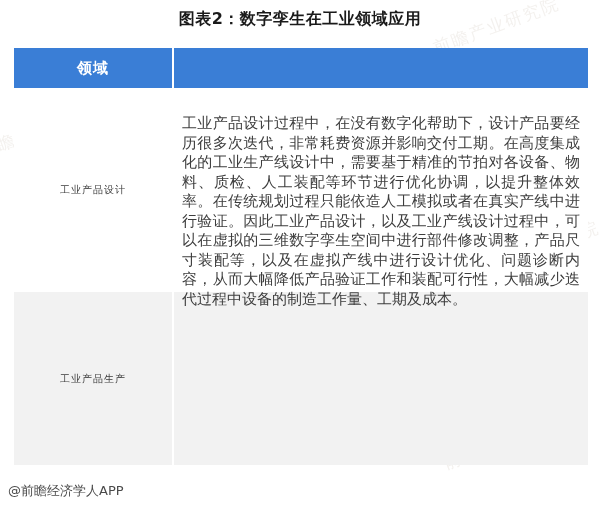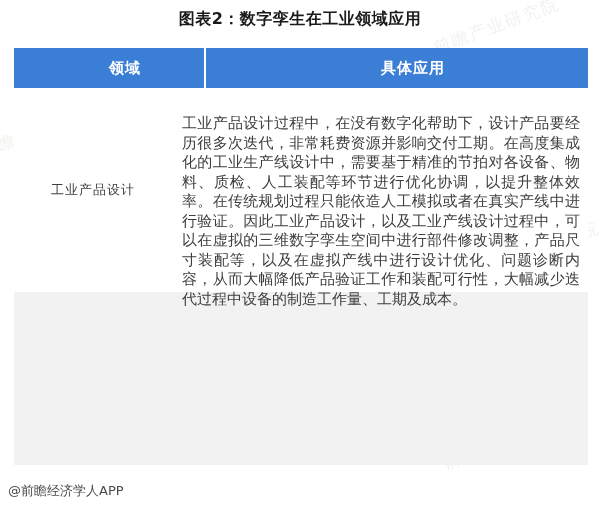--- a/index.html
+++ b/index.html
@@ -18,28 +18,27 @@
   }
   .table {
     position:absolute; top:48px; left:14px; width:574px;
   }
   .trow { display:flex; width:100%; }
   .thead { background:#3A7ED6; height:40px; }
   .hcell {
     display:flex; align-items:center; justify-content:center;
     color:#ffffff; font-weight:bold; font-size:15px;
     letter-spacing:1px;
-    margin-left:32px;
   }
   .hfield { flex:0 0 158px; border-right:2px solid #ffffff; }
   .happ { flex:1; }
   .cfield {
     flex:0 0 158px; border-right:2px solid #ffffff;
     display:flex; align-items:center; justify-content:center;
-    font-size:13px; color:#3d3d3d; letter-spacing:1px;
+    font-size:10px; color:#3d3d3d; letter-spacing:1px;
   }
   .capp {
     flex:1;
     padding:26px 8px 0 8px;
     font-size:15px; line-height:19.5px;
     color:#3d3d3d;
     text-align:justify;
   }
   .r1 { height:204px; background:#ffffff; }
   .r2 { height:173px; background:#f2f2f2; }
@@ -75,25 +74,25 @@
 <span class="watermark" style="left:250px; top:398px;">前瞻产业研究院</span>
 <span class="watermark" style="left:440px; top:430px;">前瞻产业研究院</span>
 <div class="wm-logo" style="left:122px; top:148px;"></div>
 <div class="wm-logo" style="left:108px; top:330px;"></div>
 
 <div class="title">图表2：数字孪生在工业领域应用</div>
 
 <div class="table">
   <div class="trow thead">
     <div class="hcell hfield">领域</div>
-    <div class="hcell happ">具体应用</div>
   </div>
   <div class="trow r1">
     <div class="cfield">工业产品设计</div>
     <div class="capp">工业产品设计过程中，在没有数字化帮助下，设计产品要经历很多次迭代，非常耗费资源并影响交付工期。在高度集成化的工业生产线设计中，需要基于精准的节拍对各设备、物料、质检、人工装配等环节进行优化协调，以提升整体效率。在传统规划过程只能依造人工模拟或者在真实产线中进行验证。因此工业产品设计，以及工业产线设计过程中，可以在虚拟的三维数字孪生空间中进行部件修改调整，产品尺寸装配等，以及在虚拟产线中进行设计优化、问题诊断内容，从而大幅降低产品验证工作和装配可行性，大幅减少迭代过程中设备的制造工作量、工期及成本。</div>
   </div>
   <div class="trow r2">
+    <div class="cfield">工业产品生产</div>
   </div>
 </div>
 
 <div class="footer">
   <span>@前瞻经济学人APP</span>
 </div>
 
 </body></html>

